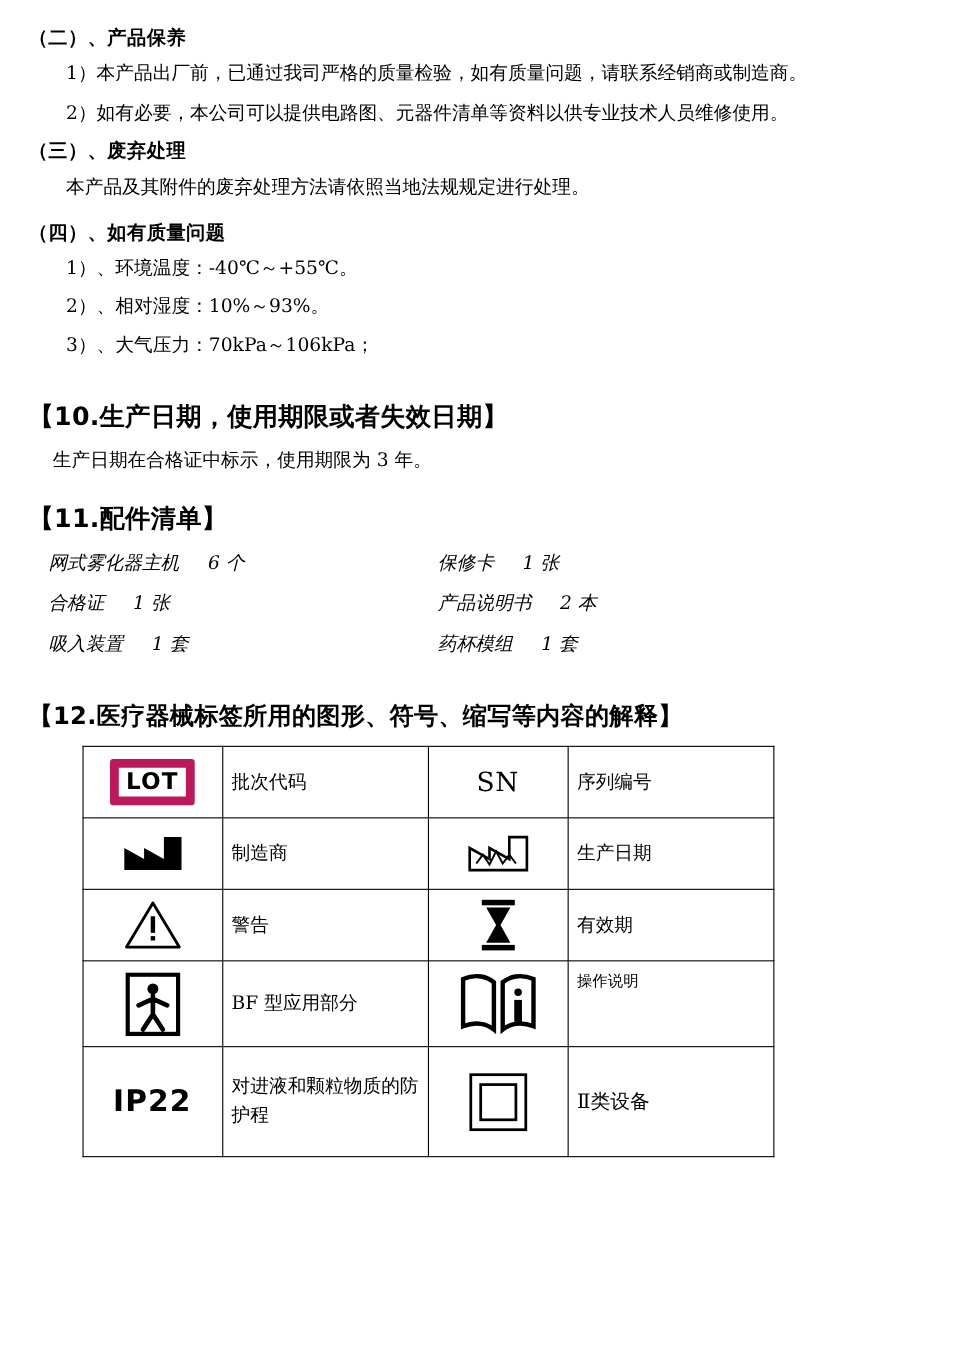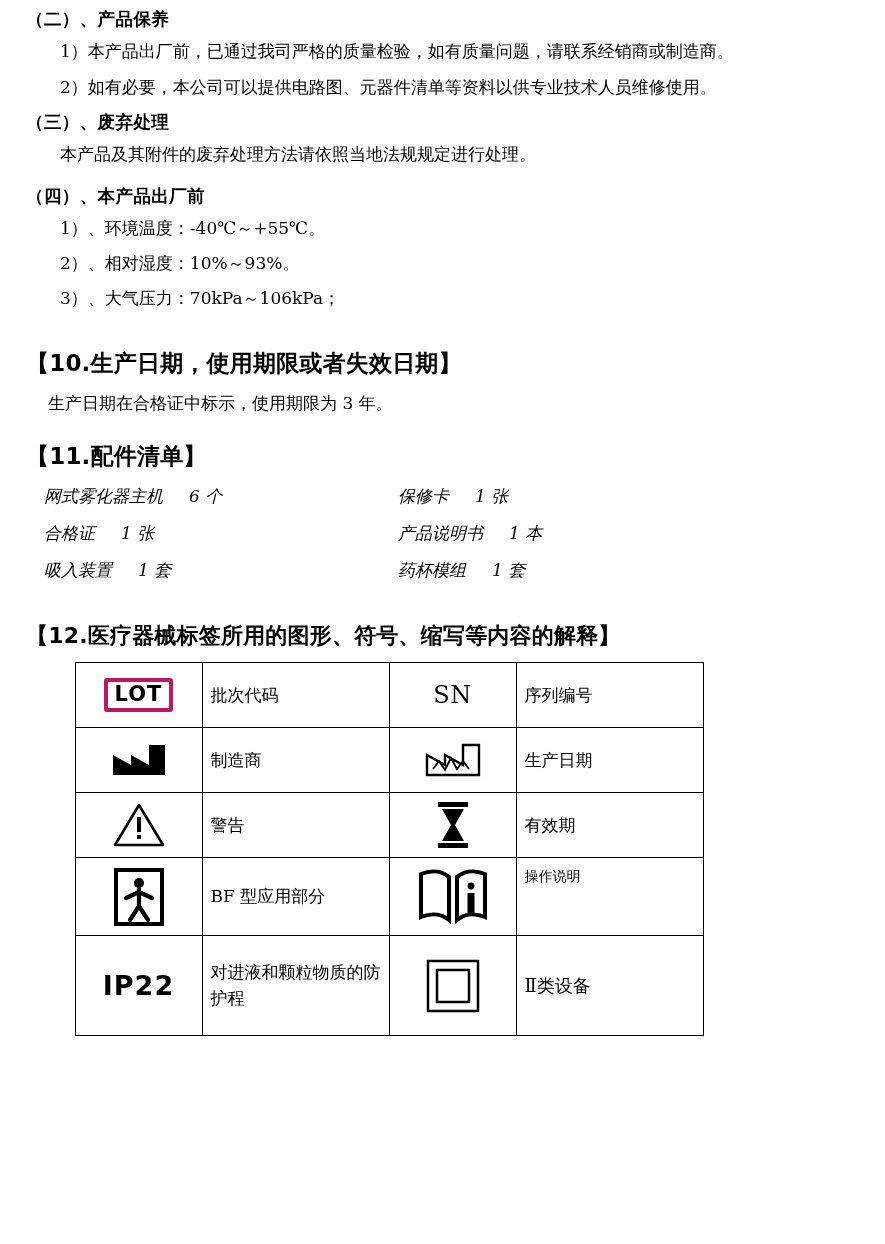--- a/index.html
+++ b/index.html
@@ -12,21 +12,21 @@
     height: 1244px;
     position: relative;
     font-family: "DejaVu Serif", "Liberation Serif", serif;
     color: #000000;
   }
   .page {
     position: relative;
     width: 778px;
     height: 1244px;
     box-sizing: border-box;
-    padding: 6px 26px 0 26px;
+    padding: 22px 26px 0 26px;
   }
   .sec-head {
     font-family: "DejaVu Sans", "Liberation Sans", sans-serif;
     font-weight: bold;
     font-size: 17.5px;
     letter-spacing: 0.4px;
     margin: 0 0 6px 0;
     line-height: 1.5;
   }
   .para {
@@ -89,21 +89,21 @@
   td.desc {
     width: 170px;
     font-size: 17px;
     line-height: 1.5;
   }
   td.desc.small { font-size: 14px; vertical-align: top; padding-top: 8px; }
 
   
   .lot-box {
     display: inline-block;
-    border: 4px solid #be185d;
+    border: 8px solid #be185d;
     border-radius: 3px;
     padding: 1px 7px 2px 7px;
     font-family: "DejaVu Sans", "Liberation Sans", sans-serif;
     font-weight: bold;
     font-size: 21px;
     letter-spacing: 1px;
     line-height: 1.1;
   }
   .sn-text {
     font-family: "DejaVu Serif", "Liberation Serif", serif;
@@ -138,21 +138,21 @@
 
   <div class="sec-head">（二）、产品保养</div>
   <div class="para indent2">1）本产品出厂前，已通过我司严格的质量检验，如有质量问题，请联系经销商或制造商。</div>
   <div class="para indent2">2）如有必要，本公司可以提供电路图、元器件清单等资料以供专业技术人员维修使用。</div>
 
   <div class="sec-head">（三）、废弃处理</div>
   <div class="para indent2">本产品及其附件的废弃处理方法请依照当地法规规定进行处理。</div>
 
   <div class="gap-sm"></div>
 
-  <div class="sec-head">（四）、本产品出厂前</div>
+  <div class="sec-head">（四）、如有质量问题</div>
   <div class="para indent2">1）、环境温度：-40℃～+55℃。</div>
   <div class="para indent2">2）、相对湿度：10%～93%。</div>
   <div class="para indent2">3）、大气压力：70kPa～106kPa；</div>
 
   <div class="gap-lg"></div>
 
   <div class="big-head">【10.生产日期，使用期限或者失效日期】</div>
   <div class="para indent1">生产日期在合格证中标示，使用期限为 3 年。</div>
 
   <div class="gap-md"></div>
@@ -169,21 +169,21 @@
         <span class="qty">1 张</span>
       </div>
     </div>
     <div class="acc-row">
       <div class="acc-col">
         <span class="nm">合格证</span>
         <span class="qty">1 张</span>
       </div>
       <div class="acc-col">
         <span class="nm">产品说明书</span>
-        <span class="qty">1 本</span>
+        <span class="qty">2 本</span>
       </div>
     </div>
     <div class="acc-row">
       <div class="acc-col">
         <span class="nm">吸入装置</span>
         <span class="qty">1 套</span>
       </div>
       <div class="acc-col">
         <span class="nm">药杯模组</span>
         <span class="qty">1 套</span>

